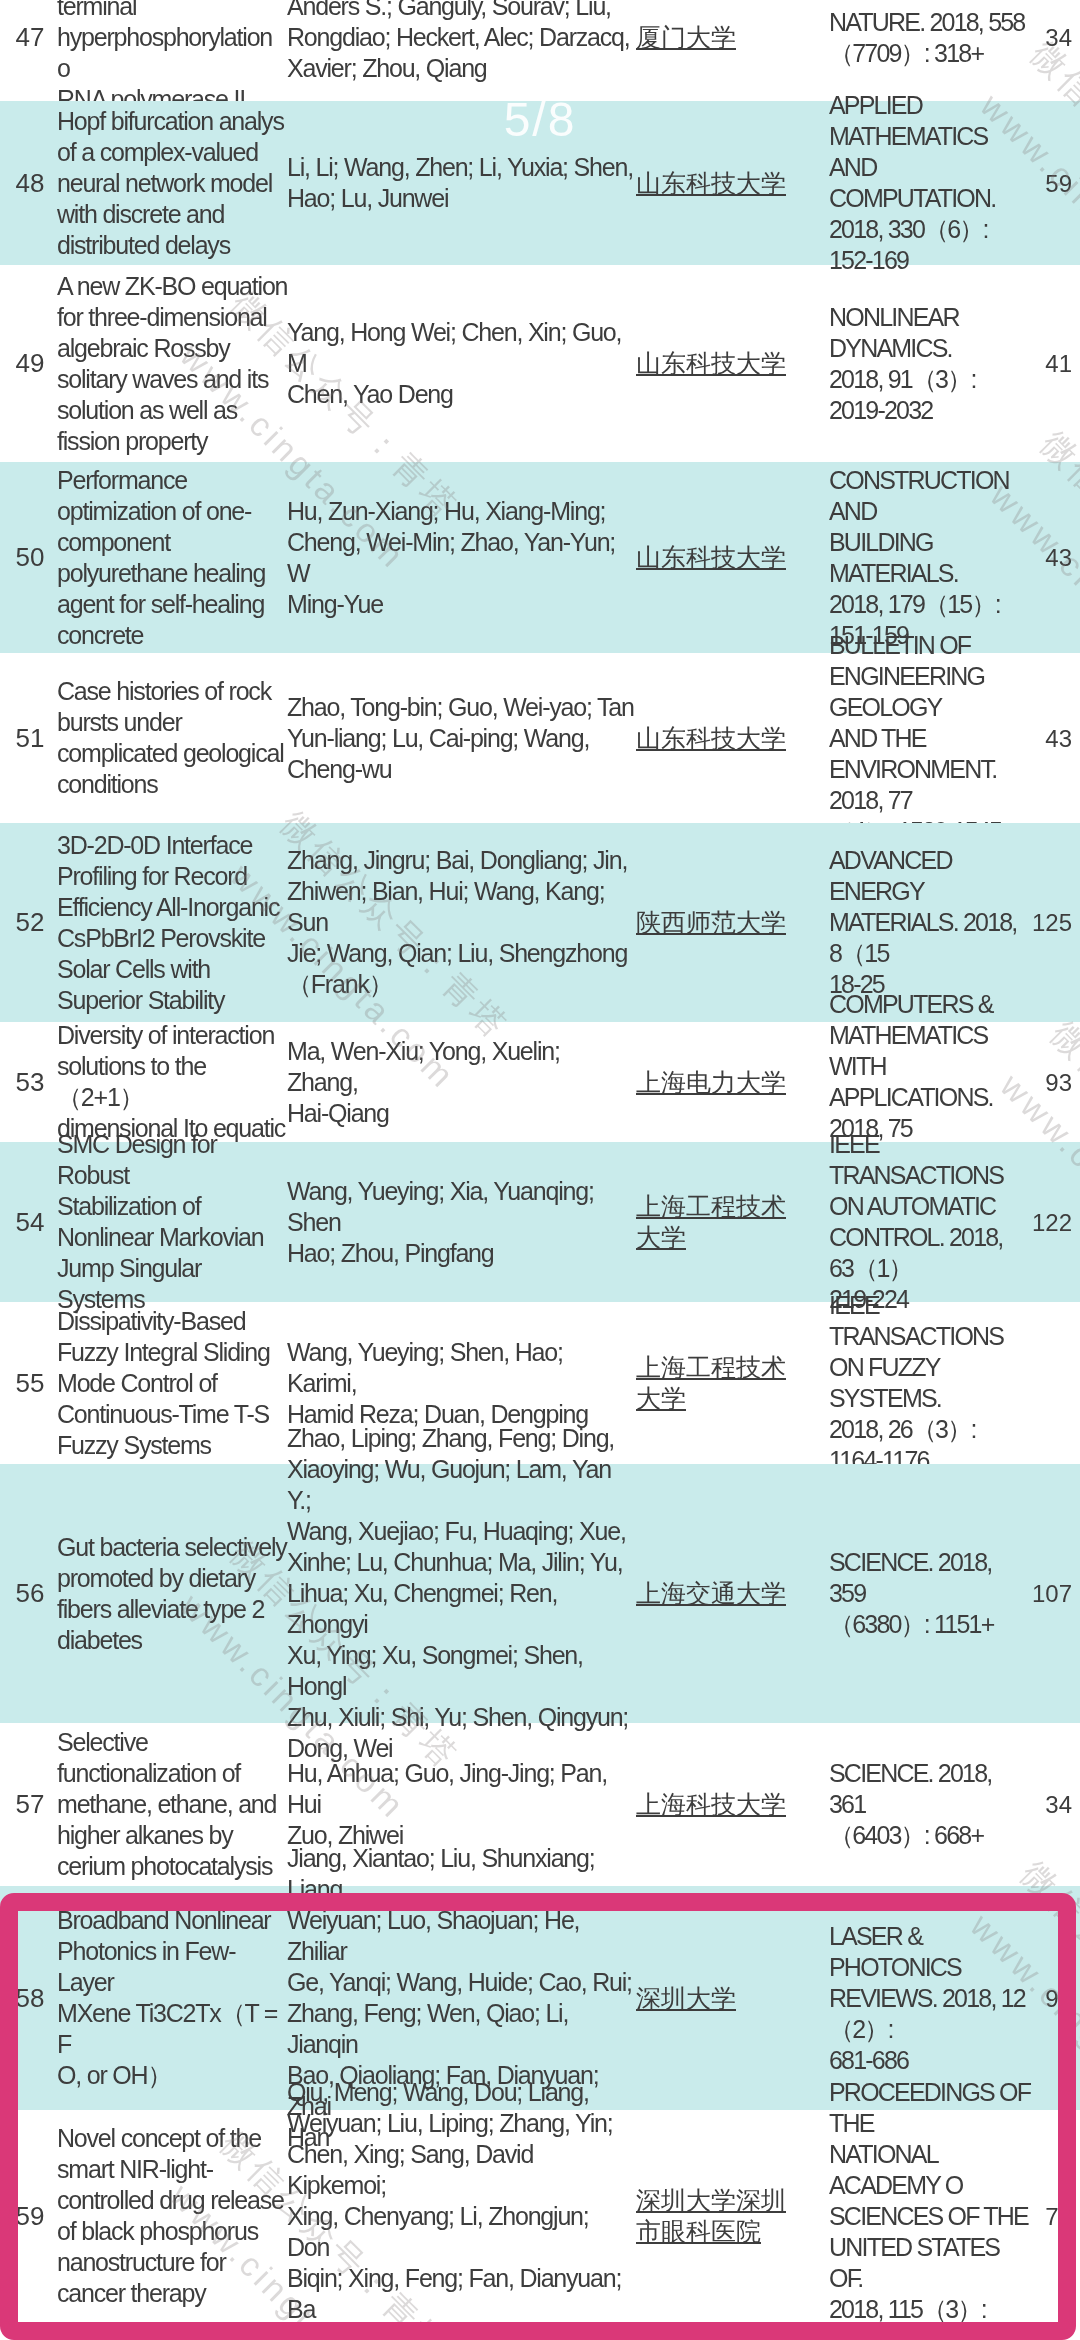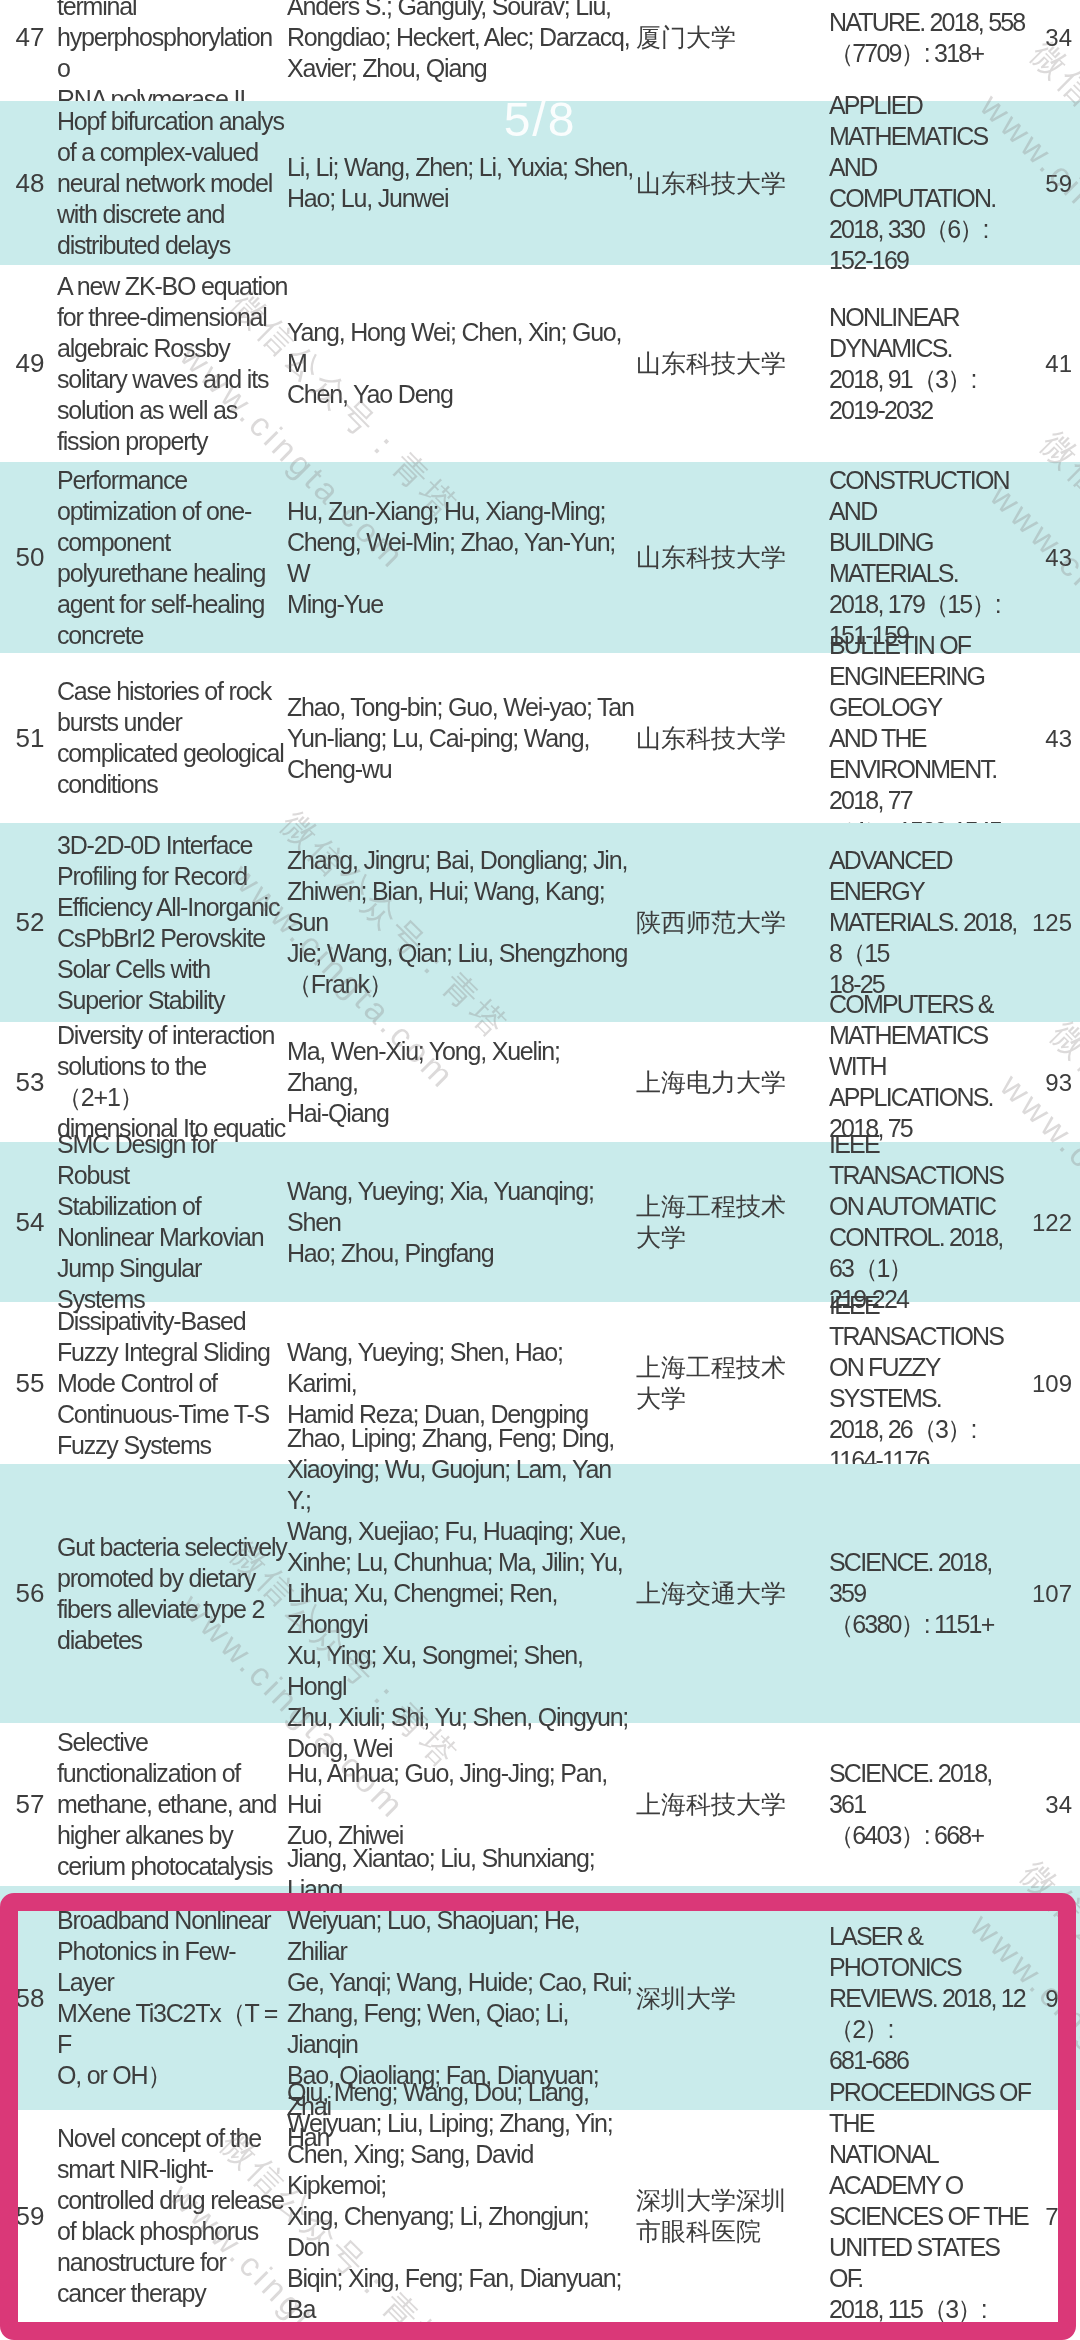--- a/index.html
+++ b/index.html
@@ -11,21 +11,21 @@
   }
   .row{position:absolute;left:0;width:1080px;z-index:1;}
   .row.alt{background:#c9ebeb;}
   .cell{position:absolute;top:0;height:100%;display:flex;align-items:center;overflow:visible;}
   .t{white-space:pre-line;font-size:25px;line-height:31px;letter-spacing:-1.2px;}
   .c-num{left:8px;width:44px;justify-content:center;}
   .c-num .t{font-size:26px;letter-spacing:0;text-align:right;}
   .c-title{left:57px;width:232px;}
   .c-authors{left:287px;width:347px;}
   .c-inst{left:636px;width:150px;}
-  .c-inst .t{letter-spacing:0;}
+  .c-inst .t{letter-spacing:0;text-decoration:underline;}
   .c-journal{left:785px;width:246px;}
   .c-journal .t{letter-spacing:-1.8px;margin-left:44px;}
   .c-cites{left:1002px;width:70px;justify-content:flex-end;}
   .c-cites .t{font-size:24px;letter-spacing:0;text-align:center;}
   .highlight{
     position:absolute;left:0;top:1893px;width:1076px;height:447px;
     border:18px solid #da3878;border-radius:14px;box-sizing:border-box;
     z-index:4;pointer-events:none;
   }
   .page-indicator{
@@ -291,23 +291,20 @@
     </div>
   <div class="cell c-inst">
       <div class="t">上海工程技术
 大学</div>
     </div>
   <div class="cell c-journal">
       <div class="t">IEEE TRANSACTIONS
 ON FUZZY SYSTEMS.
 2018, 26（3）: 1164-1176</div>
     </div>
-  <div class="cell c-cites">
-      <div class="t">109</div>
-    </div>
 </div>
 
 <div class="row alt" style="top:1464px;height:259px;">
   <div class="cell c-num">
       <div class="t">56</div>
     </div>
   <div class="cell c-title">
       <div class="t">Gut bacteria selectively
 promoted by dietary
 fibers alleviate type 2

